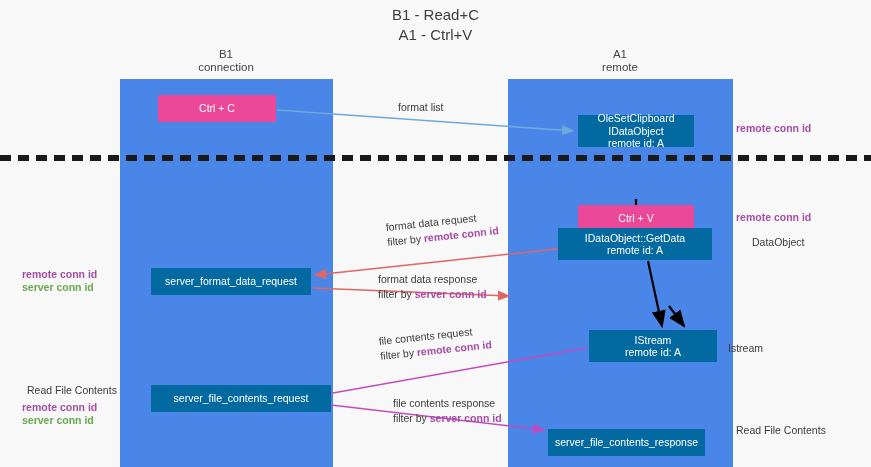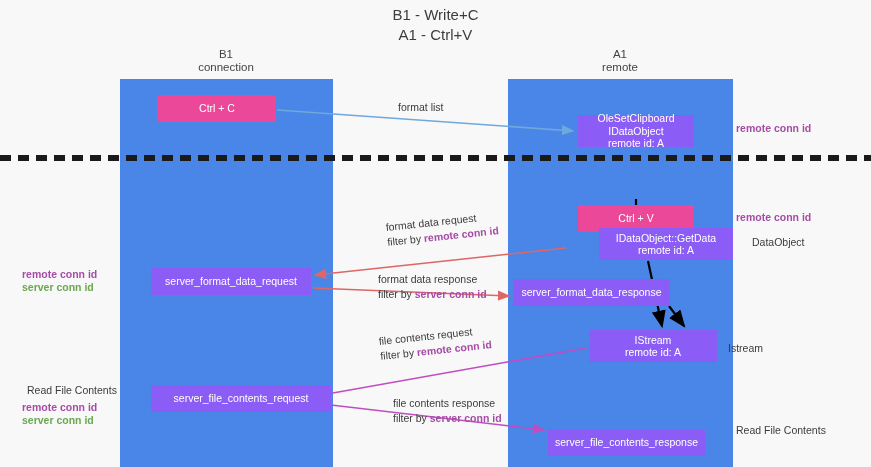--- a/index.html
+++ b/index.html
@@ -35,26 +35,26 @@
 
   
   .node{
     position:absolute;display:flex;flex-direction:column;
     align-items:center;justify-content:center;
     color:#ffffff;font-size:10.5px;line-height:12.5px;text-align:center;
     box-sizing:border-box;padding:3px 6px;
   }
   .node .l2{font-size:10.5px;}
   .green{background:#ec4899;}
-  .orange{background:#8b5cf6;}
+  .orange{background:#0369a1;}
 
   #n-ctrlc{left:158px;top:95px;width:118px;height:27px;}
   #n-idataobject{left:578px;top:115px;width:116px;height:32px;}
   #n-ctrlv{left:578px;top:171px;width:116px;height:27px;margin-top:34px;}
-  #n-getdata{left:599px;top:228px;width:134px;height:32px;}
+  #n-getdata{left:558px;top:228px;width:154px;height:32px;}
   #n-sfdreq{left:151px;top:268px;width:160px;height:27px;}
   #n-sfdresp{left:513px;top:279px;width:157px;height:27px;}
   #n-istream{left:589px;top:330px;width:128px;height:32px;}
   #n-sfcreq{left:151px;top:385px;width:180px;height:27px;}
   #n-sfcresp{left:548px;top:417px;width:157px;height:27px;margin-top:12px;}
 
   
   .side{position:absolute;font-size:10.5px;line-height:13px;}
   .purple{color:#a64ca6;font-weight:bold;}
   .green-t{color:#6aa84f;font-weight:bold;}
@@ -87,21 +87,21 @@
   svg.ov{position:absolute;left:0;top:0;width:871px;height:467px;pointer-events:none;}
 </style>
 </head>
 <body>
 
 <div id="stage">
 
   <div class="lane" id="lane-b1"></div>
   <div class="lane" id="lane-a1"></div>
 
-  <div id="title">B1 - Write+C
+  <div id="title">B1 - Read+C
 A1 - Ctrl+V</div>
 
   <div class="lane-head" id="head-b1">B1
 connection</div>
   <div class="lane-head" id="head-a1">A1
 remote</div>
 
   <svg class="ov" viewBox="0 0 871 467">
     <defs>
       <marker id="ah-blue" markerWidth="9" markerHeight="9" refX="7" refY="3.2" orient="auto">
@@ -152,23 +152,20 @@
 
   <div class="node orange" id="n-getdata">
     <span>IDataObject::GetData</span>
     <span class="l2">remote id: A</span>
   </div>
 
   <div class="node orange" id="n-sfdreq">
     <span>server_format_data_request</span>
   </div>
 
-  <div class="node orange" id="n-sfdresp">
-    <span>server_format_data_response</span>
-  </div>
 
   <div class="node orange" id="n-istream">
     <span>IStream</span>
     <span class="l2">remote id: A</span>
   </div>
 
   <div class="node orange" id="n-sfcreq">
     <span>server_file_contents_request</span>
   </div>
 

